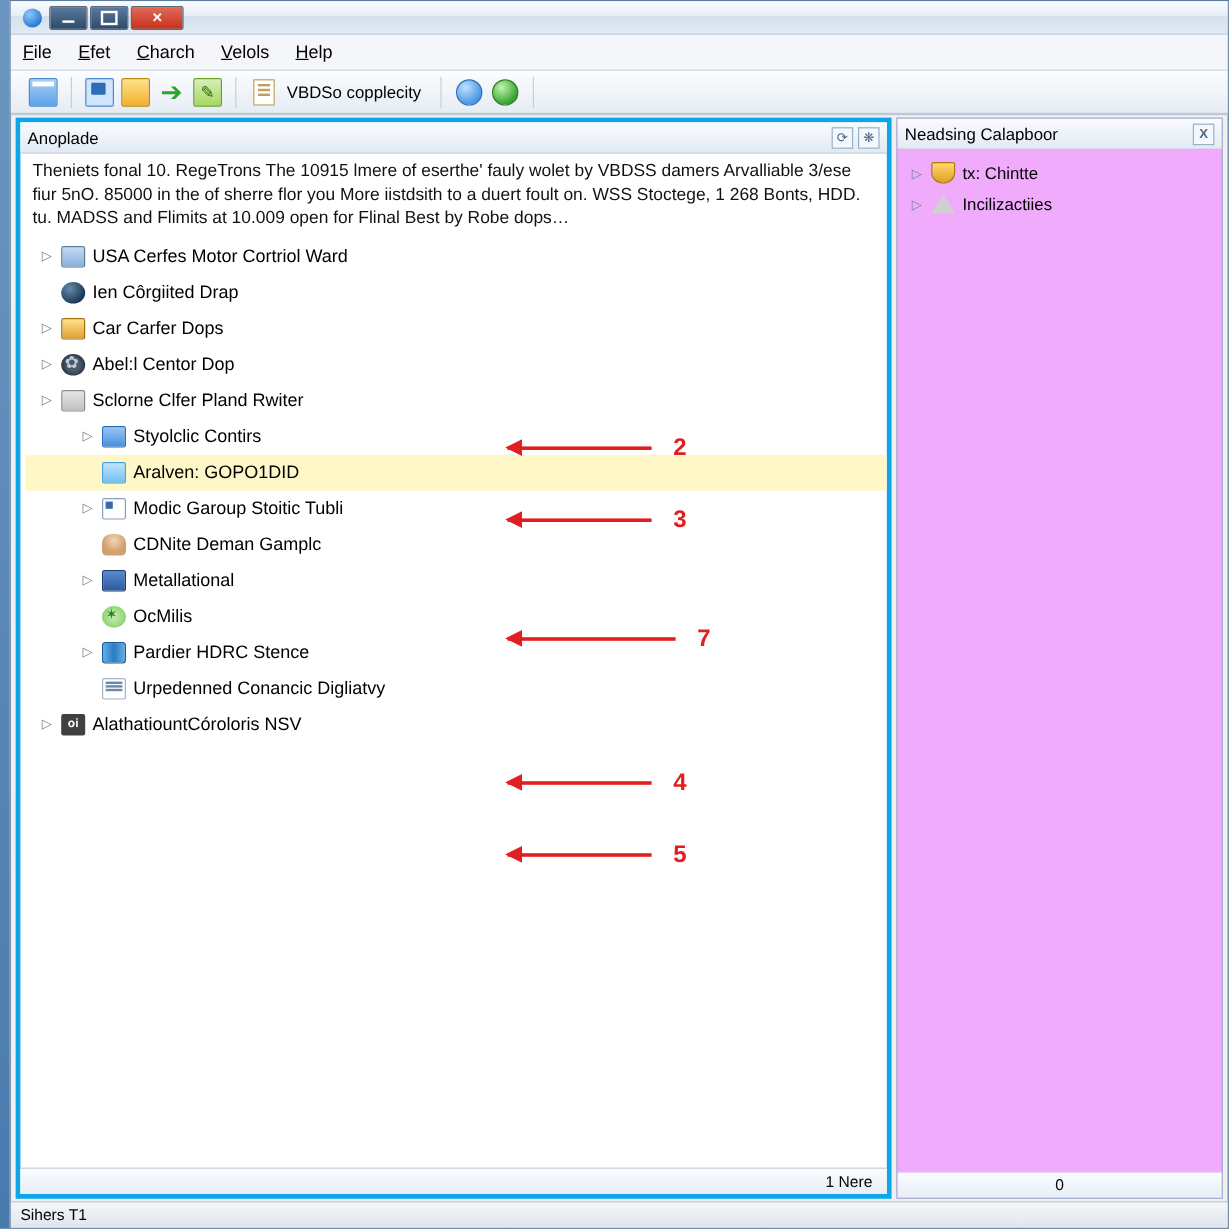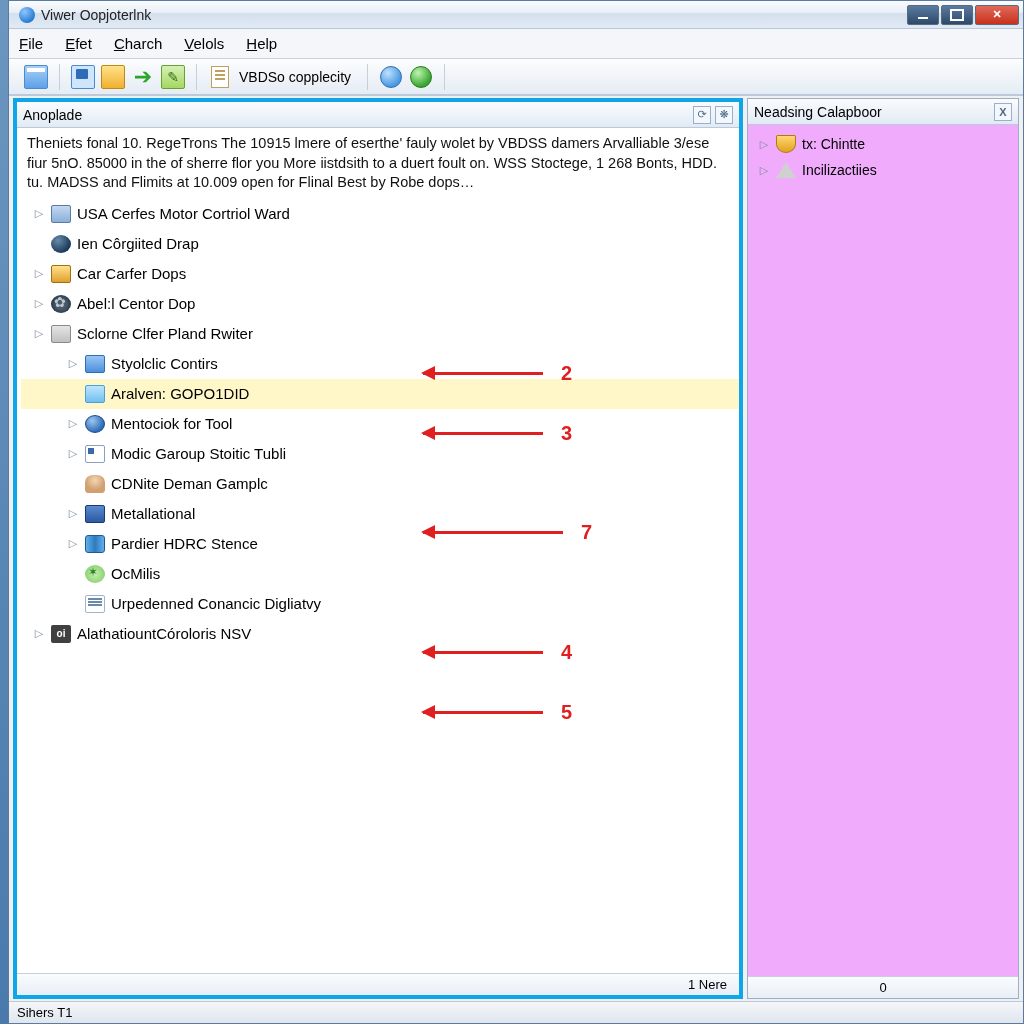--- a/index.html
+++ b/index.html
@@ -225,21 +225,20 @@
     padding:0 8px; font-size:13px;
   }
 </style>
 </head>
 <body>
 
 <div class="window">
 
   <div class="titlebar">
     <div class="app-icon"></div>
-    <div class="title">Viwer Oopjoterlnk</div>
     <div class="win-buttons">
       <div class="win-btn min"></div>
       <div class="win-btn max"></div>
       <div class="win-btn close"></div>
     </div>
   </div>
 
   <div class="menubar">
     <span><u>F</u><span></span>ile</span>
     <span><u>E</u>fet</span>
@@ -319,47 +318,42 @@
             <span class="ti ti-blue"></span>
             <span class="t-label">Styolclic Contirs</span>
           </div>
           <div class="tree-row d1 sel">
             <span class="noexp"></span>
             <span class="ti ti-bluesky"></span>
             <span class="t-label">Aralven: GOPO1DID</span>
           </div>
           <div class="tree-row d1">
             <span class="exp"></span>
-            <span class="ti ti-globe-bl"></span>
-            <span class="t-label">Mentociok for Tool</span>
-          </div>
-          <div class="tree-row d1">
-            <span class="exp"></span>
             <span class="ti ti-card"></span>
             <span class="t-label">Modic Garoup Stoitic Tubli</span>
           </div>
           <div class="tree-row d1">
             <span class="noexp"></span>
             <span class="ti ti-person"></span>
             <span class="t-label">CDNite Deman Gamplc</span>
           </div>
           <div class="tree-row d1">
             <span class="exp"></span>
             <span class="ti ti-book"></span>
             <span class="t-label">Metallational</span>
           </div>
           <div class="tree-row d1">
-            <span class="exp"></span>
-            <span class="ti ti-cyl"></span>
-            <span class="t-label">Pardier HDRC Stence</span>
-          </div>
-          <div class="tree-row d1">
             <span class="noexp"></span>
             <span class="ti ti-greenx"></span>
             <span class="t-label">OcMilis</span>
+          </div>
+          <div class="tree-row d1">
+            <span class="exp"></span>
+            <span class="ti ti-cyl"></span>
+            <span class="t-label">Pardier HDRC Stence</span>
           </div>
           <div class="tree-row d1">
             <span class="noexp"></span>
             <span class="ti ti-doc2"></span>
             <span class="t-label">Urpedenned Conancic Digliatvy</span>
           </div>
           <div class="tree-row d0">
             <span class="exp"></span>
             <span class="ti ti-oi">oi</span>
             <span class="t-label">AlathatiountCóroloris NSV</span>

